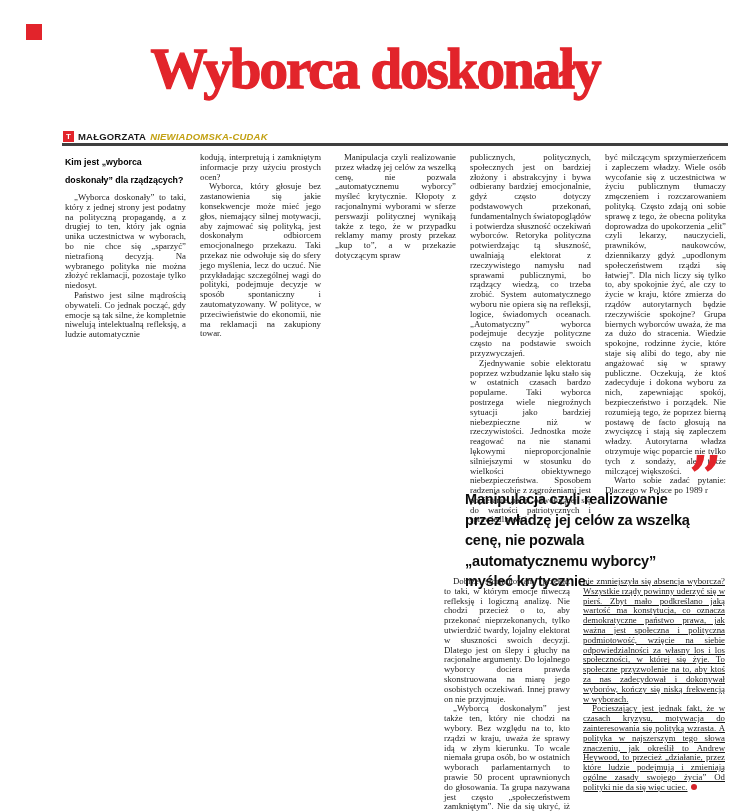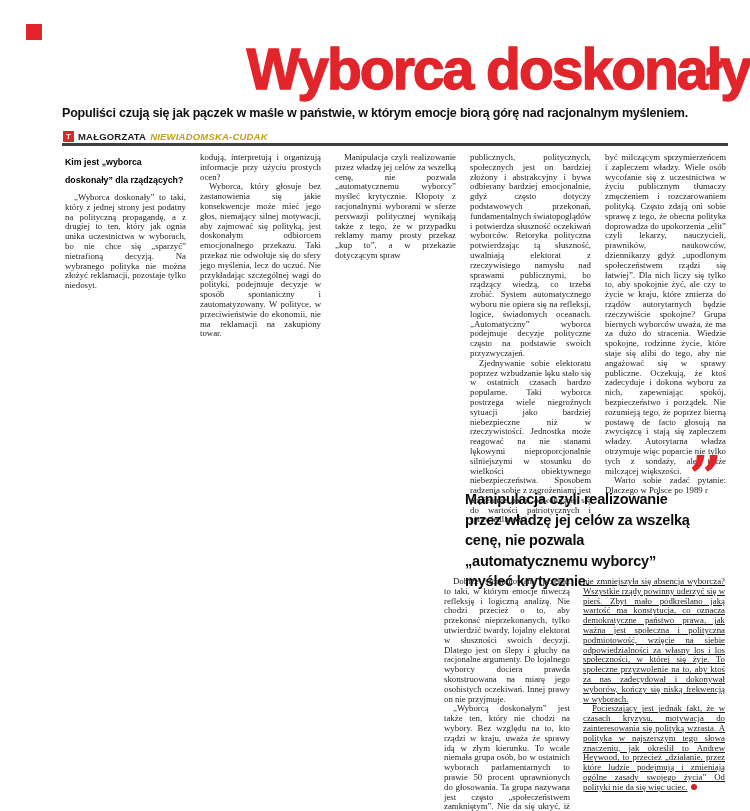--- a/index.html
+++ b/index.html
@@ -8,22 +8,22 @@
     position:relative;width:750px;height:811px;background:#fff;
     overflow:hidden;color:#141414;
     font-family:"Liberation Serif", serif;
   }
   .corner-mark{
     position:absolute;left:26px;top:24px;width:16px;height:16px;
     background:#e2242b;
   }
   .title{
     position:absolute;top:36px;left:0;right:0;margin:0;
-    text-align:right;color:#e2242b;
-    font-family:Liberation Sans, sans-serif;
+    text-align:center;color:#e2242b;
+    font-family:Liberation Serif, serif;
     font-weight:bold;font-size:57px;letter-spacing:-2px;
     -webkit-text-stroke:1.3px #e2242b;
   }
   .lead{
     position:absolute;top:106px;left:40px;right:40px;margin:0;
     text-align:center;color:#101010;
     font-family:"Liberation Sans", sans-serif;
     font-weight:bold;font-size:12.5px;letter-spacing:-0.2px;
   }
   .byline{
@@ -82,37 +82,37 @@
 </style>
 </head>
 <body>
 
 <div class="page">
 
   <div class="corner-mark"></div>
 
   <h1 class="title">Wyborca doskonały</h1>
 
-  <p class="lead">Populiści czują się jak pączek w maśle w państwie, w którym emocje biorą górę nad racjonalnym myśleniem.</p>
 
   <div class="byline">
     <span class="byline-icon">T</span>
     <span class="byline-first">MAŁGORZATA</span>
     <span class="byline-last">NIEWIADOMSKA-CUDAK</span>
   </div>
 
   <div class="rule"></div>
 
   <div class="top-cols">
     <div class="col">
       <h2 class="colhead">Kim jest „wyborca doskonały” dla rządzących?</h2>
       <p class="ind">„Wyborca doskonały” to taki, który z jednej strony jest podatny na polityczną propagandę, a z drugiej to ten, który jak ognia unika uczestnictwa w wyborach, bo nie chce się „sparzyć” nietrafioną decyzją. Na wybranego polityka nie można złożyć reklamacji, pozostaje tylko niedosyt.</p>
+      <p class="ind">Państwo jest silne mądrością obywateli. Co jednak począć, gdy emocje są tak silne, że kompletnie niwelują intelektualną refleksję, a ludzie automatycznie</p>
     </div>
     <div class="col">
-      <p>kodują, interpretują i organizują informacje przy użyciu prostych ocen?</p>
+      <p>kodują, interpretują i zamkniętym informacje przy użyciu prostych ocen?</p>
       <p class="ind">Wyborca, który głosuje bez zastanowienia się jakie konsekwencje może mieć jego głos, niemający silnej motywacji, aby zajmować się polityką, jest doskonałym odbiorcem emocjonalnego przekazu. Taki przekaz nie odwołuje się do sfery jego myślenia, lecz do uczuć. Nie przykładając szczególnej wagi do polityki, podejmuje decyzje w sposób spontaniczny i zautomatyzowany. W polityce, w przeciwieństwie do ekonomii, nie ma reklamacji na zakupiony towar.</p>
     </div>
     <div class="col">
       <p class="ind">Manipulacja czyli realizowanie przez władzę jej celów za wszelką cenę, nie pozwala „automatycznemu wyborcy” myśleć krytycznie. Kłopoty z racjonalnymi wyborami w sferze perswazji politycznej wynikają także z tego, że w przypadku reklamy mamy prosty przekaz „kup to”, a w przekazie dotyczącym spraw</p>
     </div>
     <div class="col">
       <p>publicznych, politycznych, społecznych jest on bardziej złożony i abstrakcyjny i bywa odbierany bardziej emocjonalnie, gdyż często dotyczy podstawowych przekonań, fundamentalnych światopoglądów i potwierdza słuszność oczekiwań wyborców. Retoryka polityczna potwierdzając tą słuszność, uwalniają elektorat z rzeczywistego namysłu nad sprawami publicznymi, bo rządzący wiedzą, co trzeba zrobić. System automatycznego wyboru nie opiera się na refleksji, logice, świadomych oceanach. „Automatyczny” wyborca podejmuje decyzje polityczne często na podstawie swoich przyzwyczajeń.</p>
       <p class="ind">Zjednywanie sobie elektoratu poprzez wzbudzanie lęku stało się w ostatnich czasach bardzo popularne. Taki wyborca postrzega wiele niegroźnych sytuacji jako bardziej niebezpieczne niż w rzeczywistości. Jednostka może reagować na nie stanami lękowymi nieproporcjonalnie silniejszymi w stosunku do wielkości obiektywnego niebezpieczeństwa. Sposobem radzenia sobie z zagrożeniami jest popieranie partii odwołującej się do wartości patriotycznych i sprawiedliwości.</p>
     </div>
     <div class="col">

